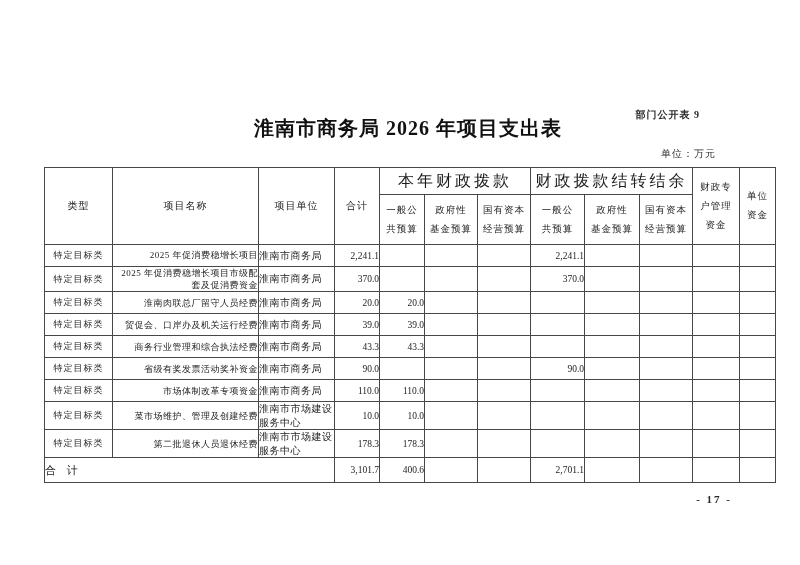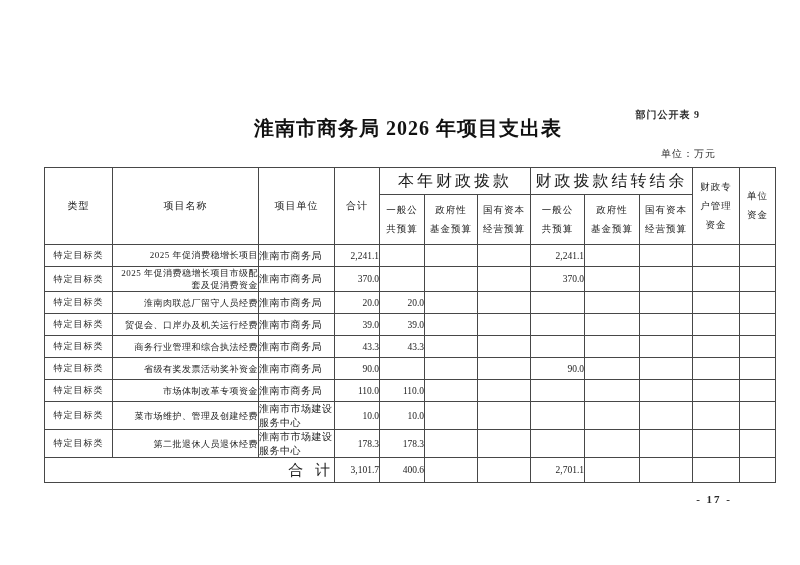--- a/index.html
+++ b/index.html
@@ -28,21 +28,21 @@
     border:1px solid #474747;padding:0;vertical-align:middle;
     font-weight:normal;overflow:hidden;
   }
   th.hdr{font-size:10px;letter-spacing:1px;text-align:center;color:#1c1c1c;}
   th.hdr-group{font-size:16px;letter-spacing:3px;text-align:center;}
   th.hdr-wrap{white-space:pre-line;line-height:2.0;font-size:9.5px;letter-spacing:1px;text-align:center;margin-left:44px;}
   td.c-type{font-size:9px;letter-spacing:1px;text-align:center;}
   td.c-name{font-size:9px;letter-spacing:0.5px;text-align:right;padding:1px 5px;line-height:1.35;}
   td.c-unit{font-size:10px;letter-spacing:0.5px;text-align:left;padding:1px 4px;line-height:1.35;}
   td.c-num{font-size:9.5px;text-align:right;padding-right:7px;font-family:"Liberation Serif","DejaVu Serif",serif;}
-  td.c-total-label{font-size:15px;text-align:right;letter-spacing:4px;font-weight:bold;}
+  td.c-total-label{font-size:11px;text-align:left;letter-spacing:4px;font-weight:bold;}
 </style>
 </head>
 <body>
 
 <div class="corner-label">部门公开表 9</div>
 <div class="doc-title">淮南市商务局 2026 年项目支出表</div>
 <div class="unit-note">单位：万元</div>
 
 <table class="budget">
   <colgroup>

